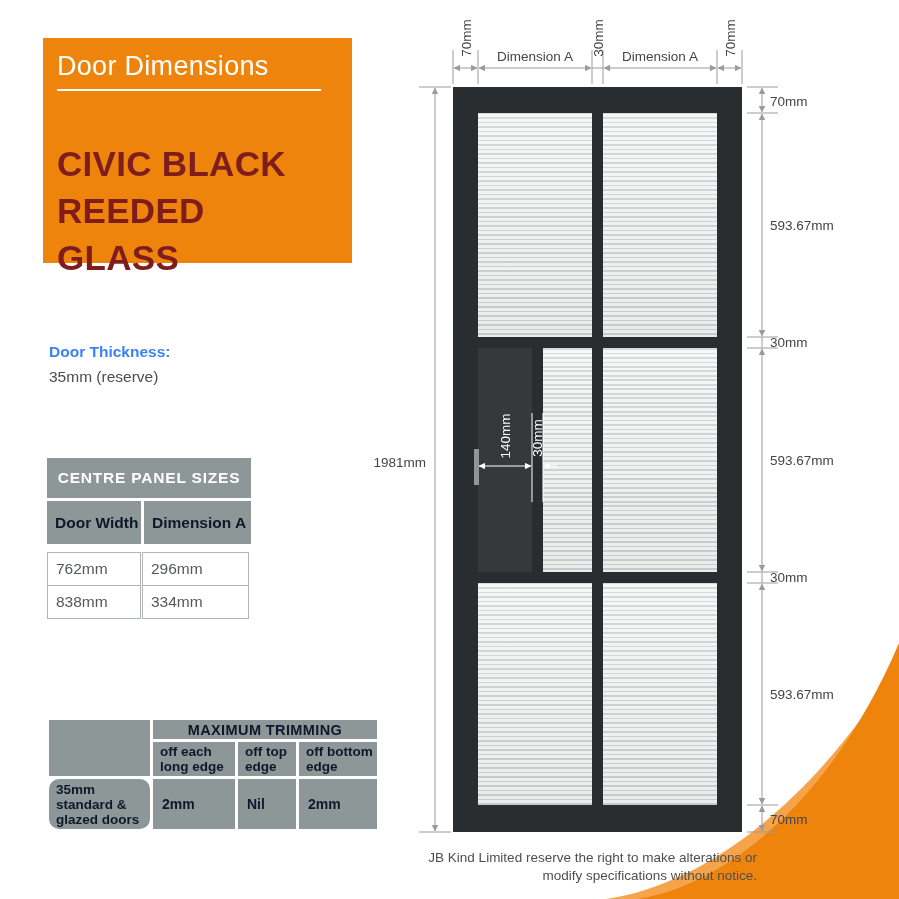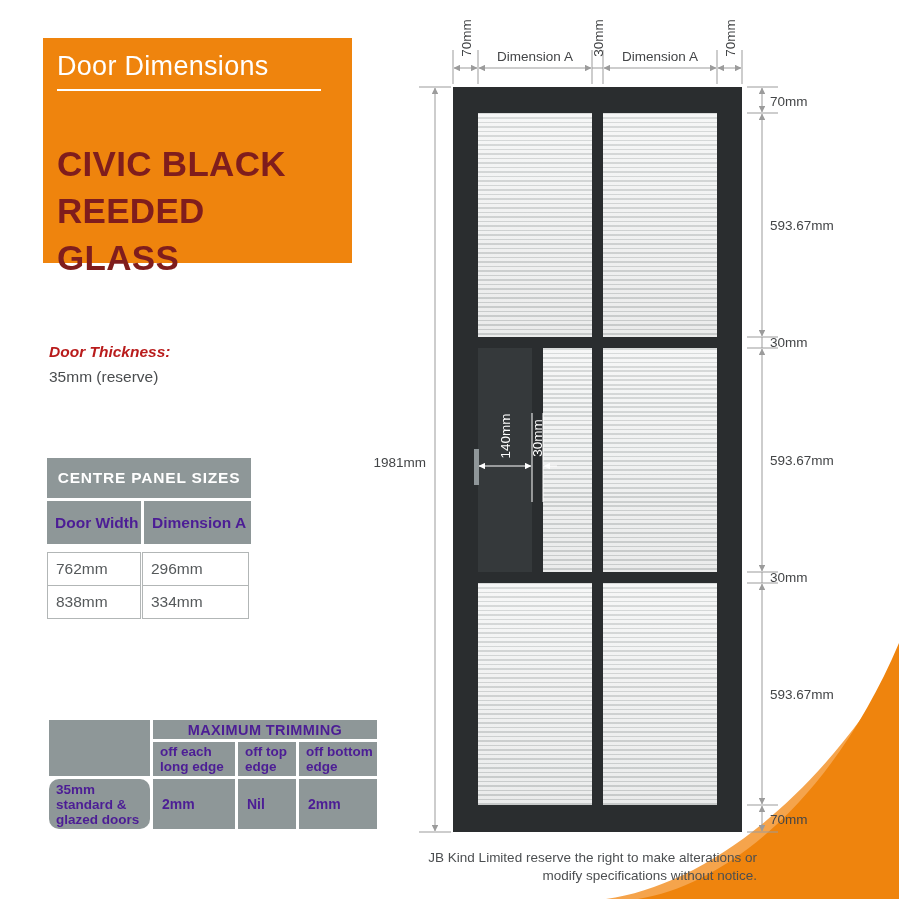--- a/index.html
+++ b/index.html
@@ -23,52 +23,52 @@
     color:#ffffff;font-size:27px;font-weight:400;letter-spacing:.3px;line-height:32px;
   }
   .eyebrow-rule{height:2px;background:#ffffff;width:264px;margin-top:7px;}
   .product-title{
     margin-top:49px;color:#7f1d1d;font-size:35px;font-weight:700;
     line-height:47px;letter-spacing:.3px;
   }
 
   
   .thickness{left:49px;top:339px;font-size:15.5px;line-height:25px;}
-  .thickness .lbl{font-weight:700;color:#b91c1c;font-style:italic;}
+  .thickness .lbl{font-weight:700;color:#3b82f6;}
   .thickness .val{font-weight:400;color:#4a4d4f;}
 
   
   .cp-table{left:47px;top:458px;width:204px;}
   .cp-title{
     height:40px;background:var(--gray,#8E9798);color:#fff;
     display:flex;align-items:center;justify-content:center;
     font-size:15.5px;font-weight:600;letter-spacing:.8px;
   }
   .cp-sub{display:flex;gap:3px;margin-top:3px;}
   .cp-sub .cell{
-    background:var(--gray,#8E9798);color:#4c1d95;height:43px;box-sizing:border-box;
+    background:var(--gray,#8E9798);color:#0f172a;height:43px;box-sizing:border-box;
     display:flex;align-items:center;padding-left:8px;font-size:15.5px;font-weight:600;
   }
   .cp-data{display:flex;gap:1px;margin-top:8px;}
   .cp-col{display:flex;flex-direction:column;}
   .cp-col .dcell{
     background:#fff;border:1px solid #b2b6b6;box-sizing:border-box;
     height:34px;display:flex;align-items:center;padding-left:8px;
     font-size:15.5px;color:#55595b;
   }
   .cp-col .dcell + .dcell{margin-top:-1px;}
   .w1{width:94px;} .w2{width:107px;}
 
   
   .trim-table{
     left:49px;top:720px;display:grid;
     grid-template-columns:101px 82px 58px 78px;
     grid-template-rows:19px 34px 50px;gap:3px;
   }
-  .trim-table > div{background:var(--gray,#8E9798);color:#4c1d95;box-sizing:border-box;}
+  .trim-table > div{background:var(--gray,#8E9798);color:#0f172a;box-sizing:border-box;}
   .t-corner{grid-row:1/3;grid-column:1;}
   .t-title{
     grid-column:2/5;display:flex;align-items:center;justify-content:center;
     font-size:14.5px;font-weight:700;letter-spacing:.4px;
   }
   .t-sub{font-size:13.5px;font-weight:700;line-height:15px;padding:2px 0 0 7px;}
   .t-rowlabel{font-size:13.5px;font-weight:700;line-height:15px;padding:3px 0 0 7px;border-radius:10px;}
   .t-val{font-size:14px;font-weight:700;display:flex;align-items:center;padding-left:9px;}
 
   

